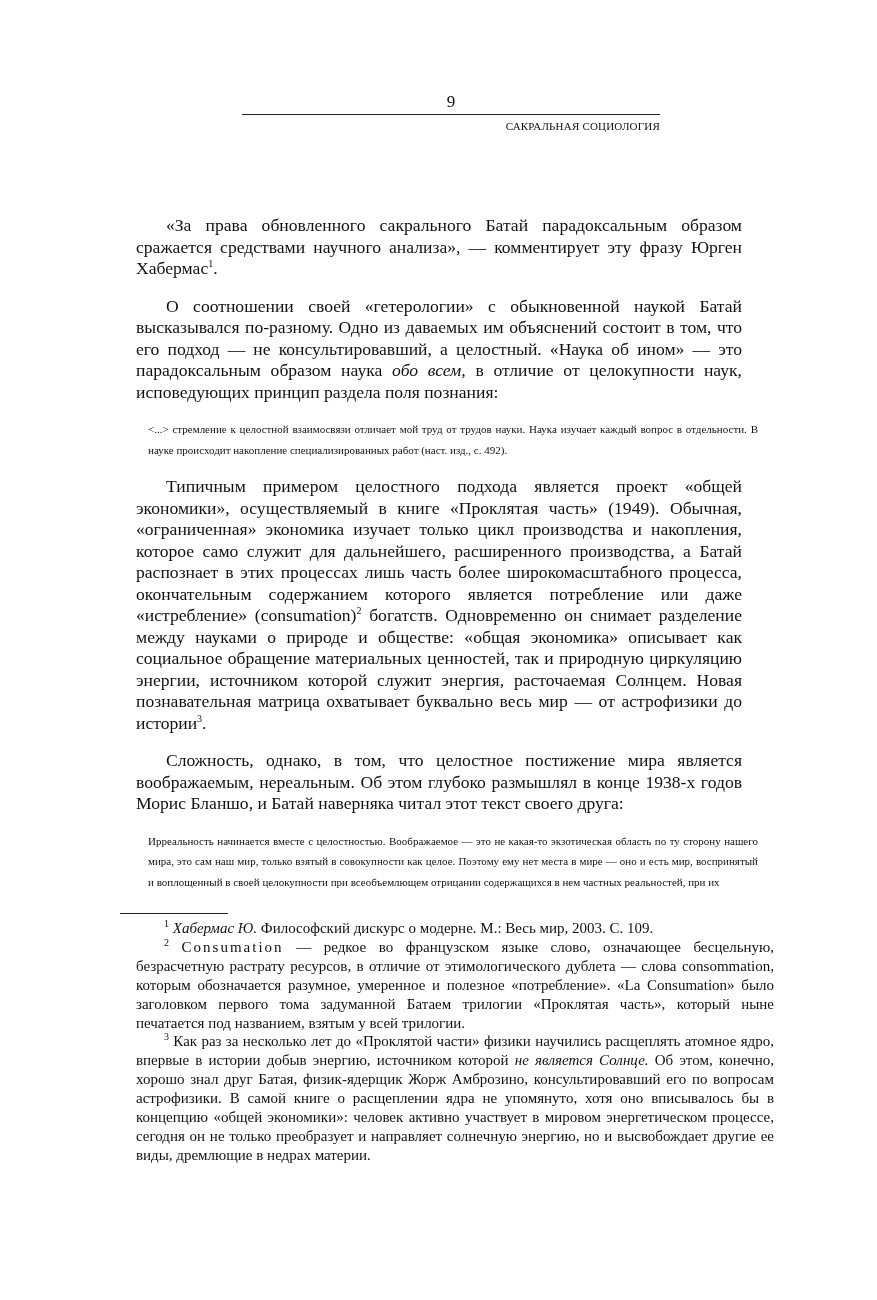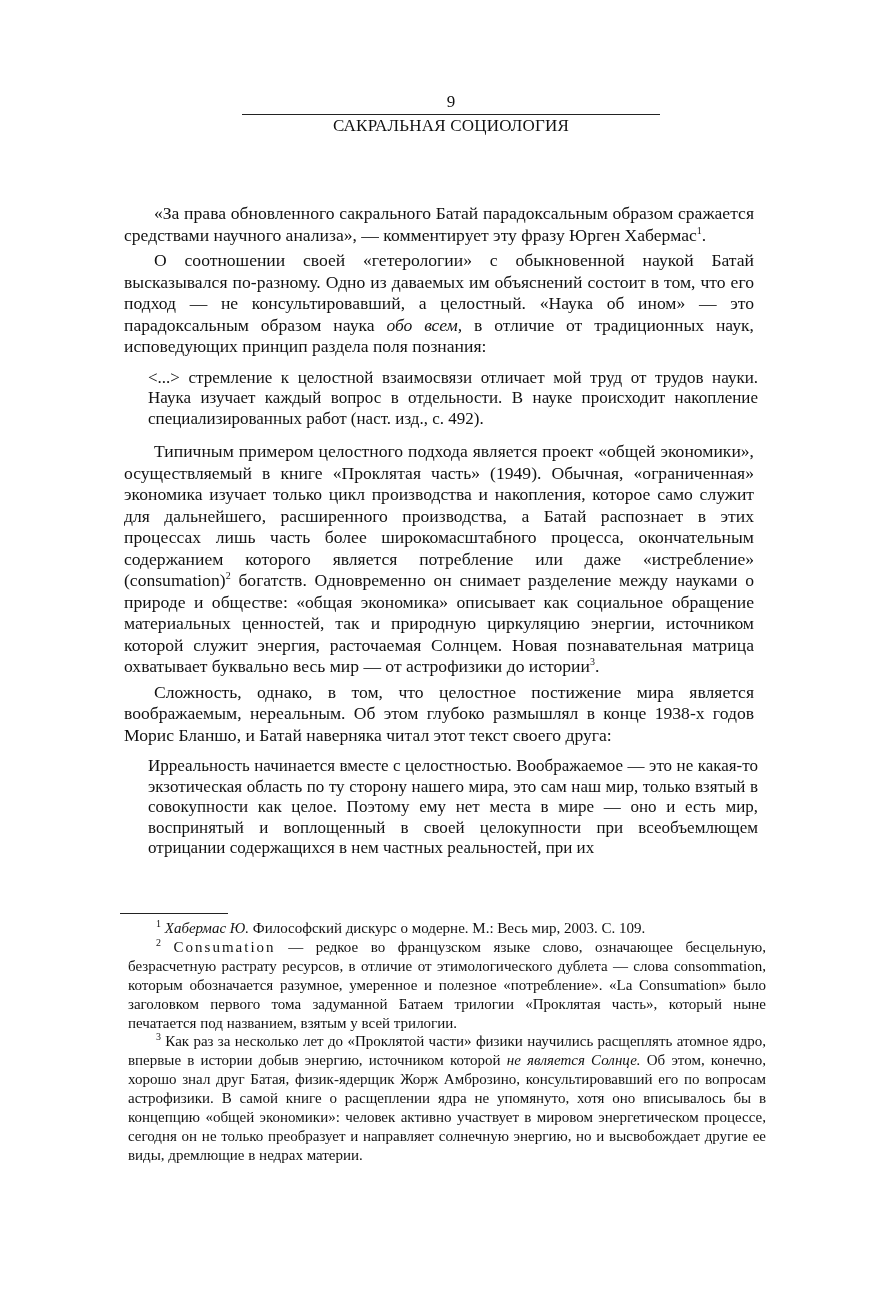--- a/index.html
+++ b/index.html
@@ -31,59 +31,60 @@
       font-size: 17px;
       line-height: 20px;
       display: block;
     }
     .head-rule {
       height: 0;
       border-top: 1.5px solid #222;
       margin: 2px 0 3px 0;
     }
     .head-title {
-      font-size: 17px;
+      font-size: 11px;
       line-height: 16px;
       letter-spacing: 0.2px;
       display: block;
+      text-align: right;
     }
     .body {
       position: absolute;
       left: 120px;
       top: 199px;
       width: 638px;
       font-size: 17.6px;
       line-height: 21.5px;
       text-align: justify;
     }
     .body p {
-      margin: 4px;
+      margin: 16px;
       text-indent: 30px;
     }
     .quote {
       margin: 10px 0 12px 28px !important;
       text-indent: 0 !important;
-      font-size: 17px;
+      font-size: 11px;
       line-height: 20.5px;
     }
     sup {
       font-size: 10px;
       line-height: 0;
       vertical-align: super;
     }
     .footnote-rule {
       position: absolute;
       left: 120px;
       top: 913px;
       width: 108px;
       border-top: 1px solid #222;
     }
     .footnotes {
       position: absolute;
-      left: 128px;
+      left: 136px;
       top: 919px;
       width: 638px;
       font-size: 15px;
       line-height: 18.9px;
       text-align: justify;
     }
     .footnotes p {
       margin: 0;
       text-indent: 28px;
     }
@@ -99,21 +100,21 @@
 
   <div class="running-head">
     <span class="page-number">9</span>
     <div class="head-rule"></div>
     <span class="head-title">САКРАЛЬНАЯ СОЦИОЛОГИЯ</span>
   </div>
 
   <div class="body">
     <p><span>«За права обновленного сакрального Батай парадоксальным образом сражается средствами научного анализа», — комментирует эту фразу Юрген Хабермас</span><sup>1</sup><span>.</span></p>
 
-    <p><span>О соотношении своей «гетерологии» с обыкновенной наукой Батай высказывался по-разному. Одно из даваемых им объяснений состоит в том, что его подход — не консультировавший, а целостный. «Наука об ином» — это парадоксальным образом наука </span><em>обо всем,</em><span> в отличие от традиционных наук, исповедующих принцип раздела поля познания:</span></p>
+    <p><span>О соотношении своей «гетерологии» с обыкновенной наукой Батай высказывался по-разному. Одно из даваемых им объяснений состоит в том, что его подход — не консультировавший, а целостный. «Наука об ином» — это парадоксальным образом наука </span><em>обо всем,</em><span> в отличие от целокупности наук, исповедующих принцип раздела поля познания:</span></p>
 
     <p class="quote">&lt;...&gt; стремление к целостной взаимосвязи отличает мой труд от трудов науки. Наука изучает каждый вопрос в отдельности. В науке происходит накопление специализированных работ (наст. изд., с. 492).</p>
 
     <p><span>Типичным примером целостного подхода является проект «общей экономики», осуществляемый в книге «Проклятая часть» (1949). Обычная, «ограниченная» экономика изучает только цикл производства и накопления, которое само служит для дальнейшего, расширенного производства, а Батай распознает в этих процессах лишь часть более широкомасштабного процесса, окончательным содержанием которого является потребление или даже «истребление» (consumation)</span><sup>2</sup><span> богатств. Одновременно он снимает разделение между науками о природе и обществе: «общая экономика» описывает как социальное обращение материальных ценностей, так и природную циркуляцию энергии, источником которой служит энергия, расточаемая Солнцем. Новая познавательная матрица охватывает буквально весь мир — от астрофизики до истории</span><sup>3</sup><span>.</span></p>
 
     <p>Сложность, однако, в том, что целостное постижение мира является воображаемым, нереальным. Об этом глубоко размышлял в конце 1938-х годов Морис Бланшо, и Батай наверняка читал этот текст своего друга:</p>
 
     <p class="quote">Ирреальность начинается вместе с целостностью. Воображаемое — это не какая-то экзотическая область по ту сторону нашего мира, это сам наш мир, только взятый в совокупности как целое. Поэтому ему нет места в мире — оно и есть мир, воспринятый и воплощенный в своей целокупности при всеобъемлющем отрицании содержащихся в нем частных реальностей, при их</p>
   </div>
 

